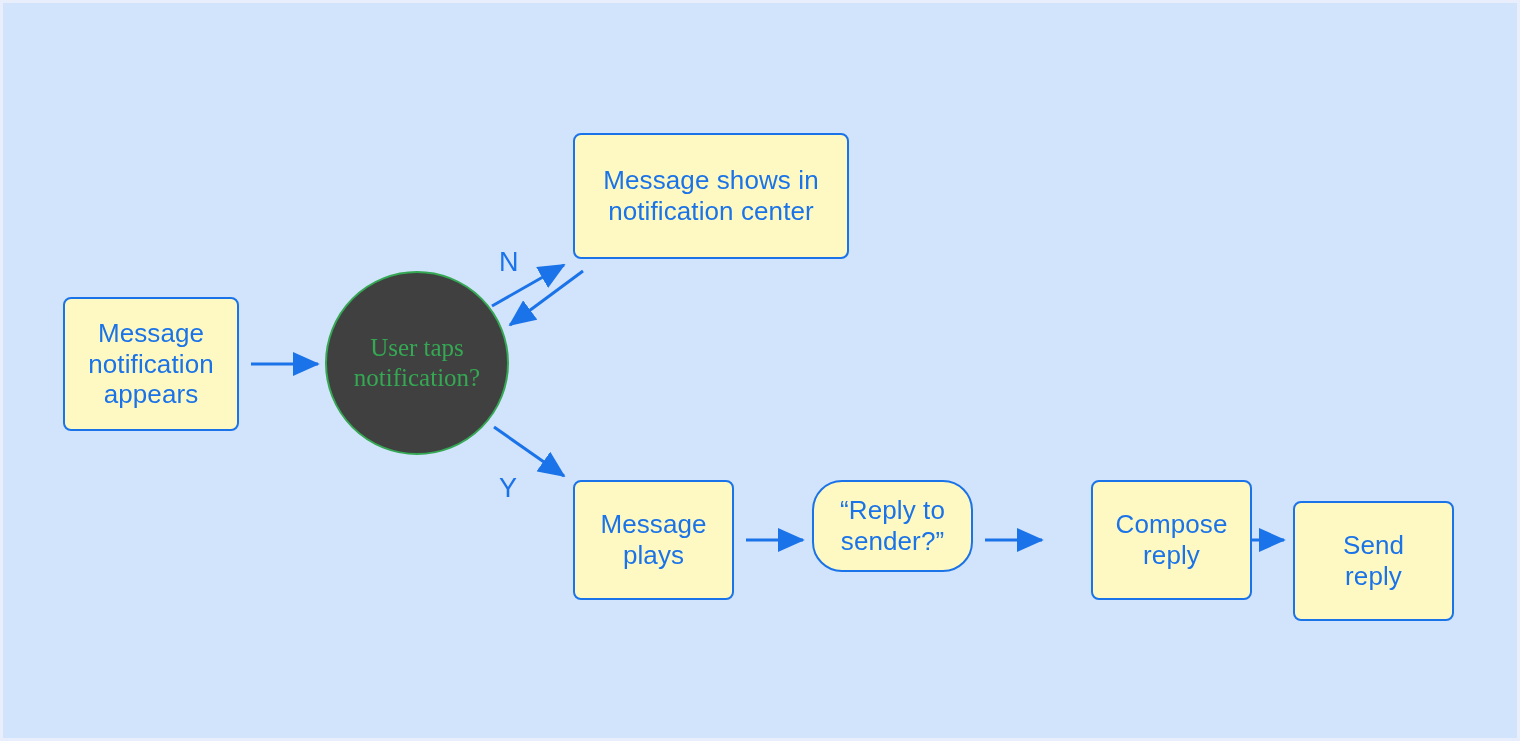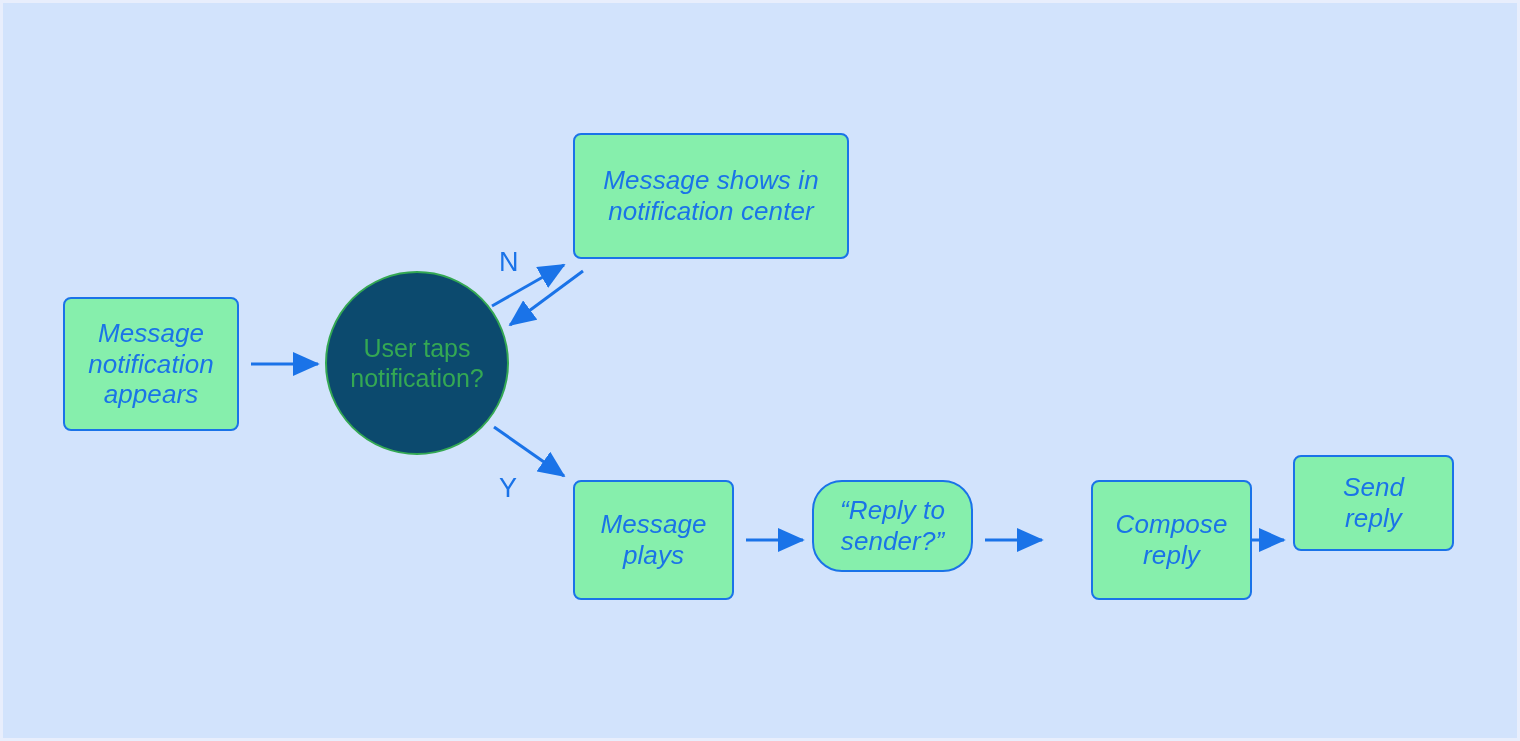--- a/index.html
+++ b/index.html
@@ -17,46 +17,46 @@
     overflow: hidden;
     font-family: "Liberation Sans", sans-serif;
   }
   .node {
     position: absolute;
     box-sizing: border-box;
     display: flex;
     align-items: center;
     justify-content: center;
     text-align: center;
-    background: #86efac;
+    background: #fef9c3;
     border: 2px solid #1a73e8;
     border-radius: 8px;
     color: #1a73e8;
     font-size: 26px;
     line-height: 1.18;
     letter-spacing: 0.1px;
     white-space: pre-line;
     user-select: none;
-    font-style: italic;
   }
   .node-decision {
     position: absolute;
     box-sizing: border-box;
     display: flex;
     align-items: center;
     justify-content: center;
     text-align: center;
-    background: #0c4a6e;
+    background: #404040;
     border: 2px solid #34a853;
     border-radius: 50%;
     color: #34a853;
     font-size: 25px;
     line-height: 1.2;
     white-space: pre-line;
     user-select: none;
+    font-family: Liberation Serif, serif;
   }
   .edge-label {
     position: absolute;
     color: #1a73e8;
     font-size: 27px;
     line-height: 1;
     user-select: none;
   }
   svg.edges {
     position: absolute;
@@ -120,20 +120,20 @@
 
   <div class="node" style="left:570px; top:477px; width:161px; height:120px;">Message
 plays</div>
 
   <div class="node" style="left:809px; top:477px; width:161px; height:92px;border-radius:30px;">“Reply to
 sender?”</div>
 
   <div class="node" style="left:1048px; top:477px; width:161px; height:120px;margin-left:40px;">Compose
 reply</div>
 
-  <div class="node" style="left:1290px; top:452px; width:161px; height:96px;">Send
+  <div class="node" style="left:1290px; top:498px; width:161px; height:120px;">Send
 reply</div>
 
   <div class="edge-label" style="left:496px; top:246px;">N</div>
 
   <div class="edge-label" style="left:496px; top:472px;">Y</div>
 
 </div>
 
 </body></html>

